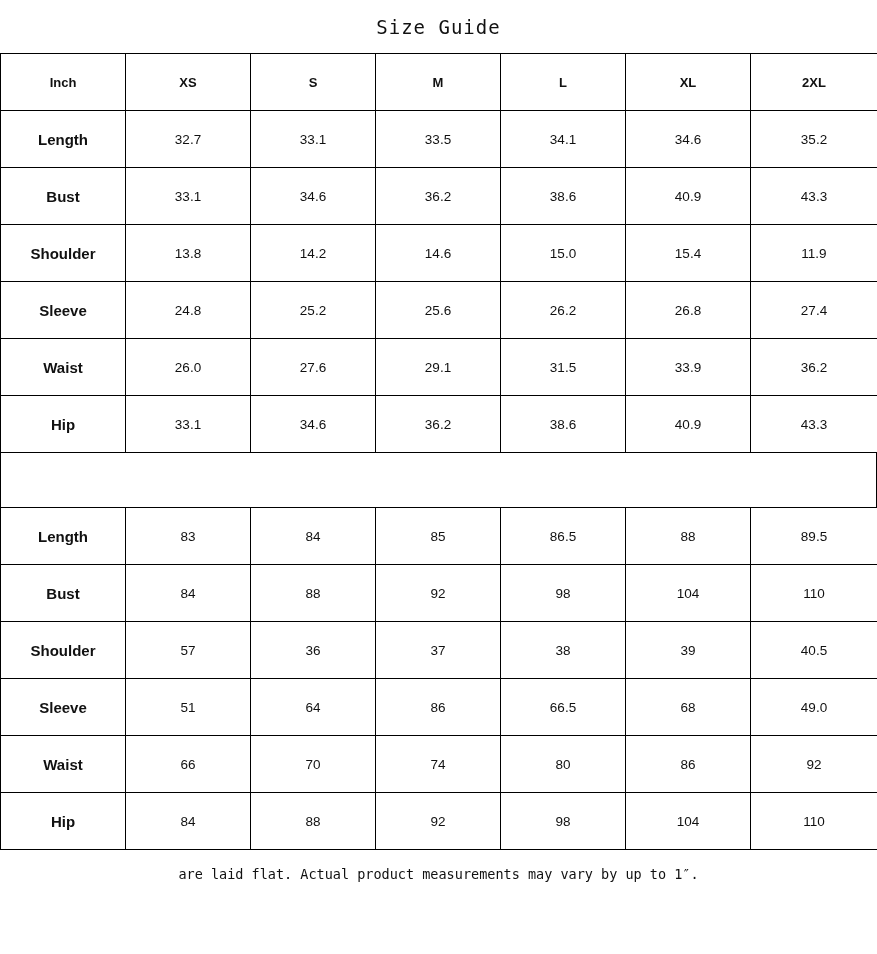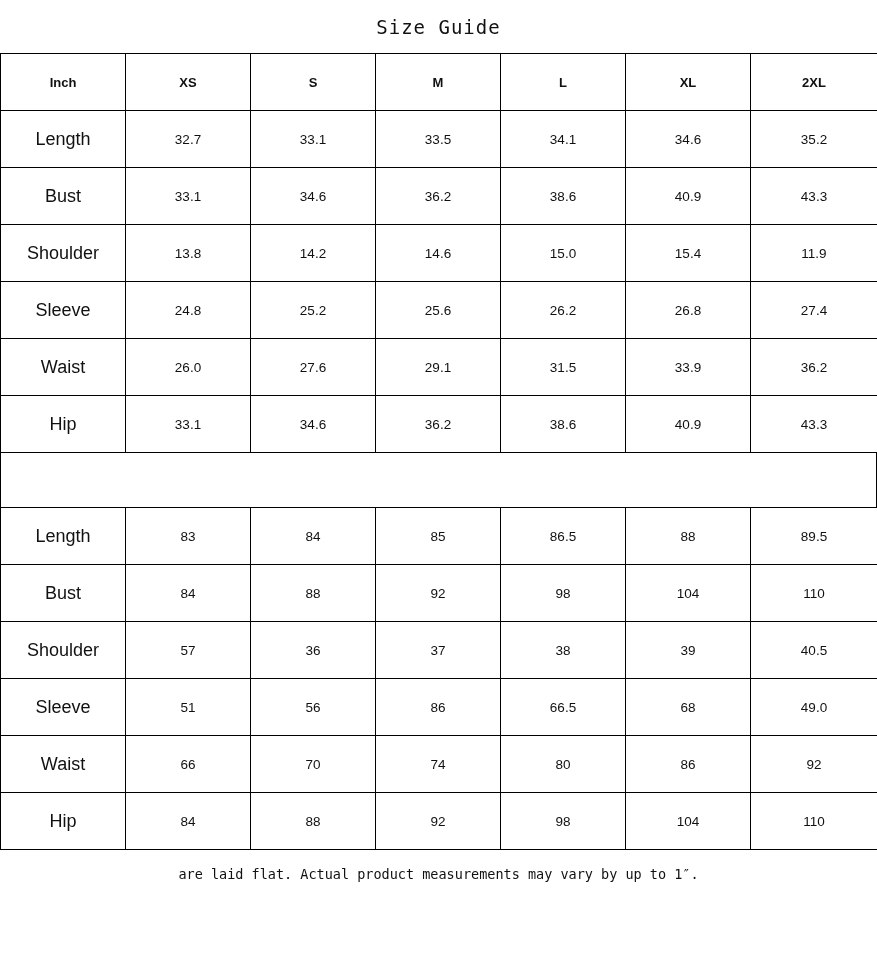--- a/index.html
+++ b/index.html
@@ -42,22 +42,22 @@
     font-size: 13.5px;
     font-family: "Liberation Sans", sans-serif;
     color: #111111;
     padding: 0;
   }
   table.size-table td.hdr {
     font-weight: bold;
     font-size: 13px;
   }
   table.size-table td.rowlabel {
-    font-weight: normal;
-    font-size: 18px;
+    font-weight: bold;
+    font-size: 15px;
     text-align: center;
   }
   col.c0 { width: 125px; }
   col.c1 { width: 125px; }
   col.c2 { width: 125px; }
   col.c3 { width: 125px; }
   col.c4 { width: 125px; }
   col.c5 { width: 125px; }
   col.c6 { width: 127px; }
   .spacer-block {
@@ -198,21 +198,21 @@
         <td>57</td>
         <td>36</td>
         <td>37</td>
         <td>38</td>
         <td>39</td>
         <td>40.5</td>
       </tr>
       <tr>
         <td class="rowlabel">Sleeve</td>
         <td>51</td>
-        <td>56</td>
+        <td>64</td>
         <td>86</td>
         <td>66.5</td>
         <td>68</td>
         <td>49.0</td>
       </tr>
       <tr>
         <td class="rowlabel">Waist</td>
         <td>66</td>
         <td>70</td>
         <td>74</td>

